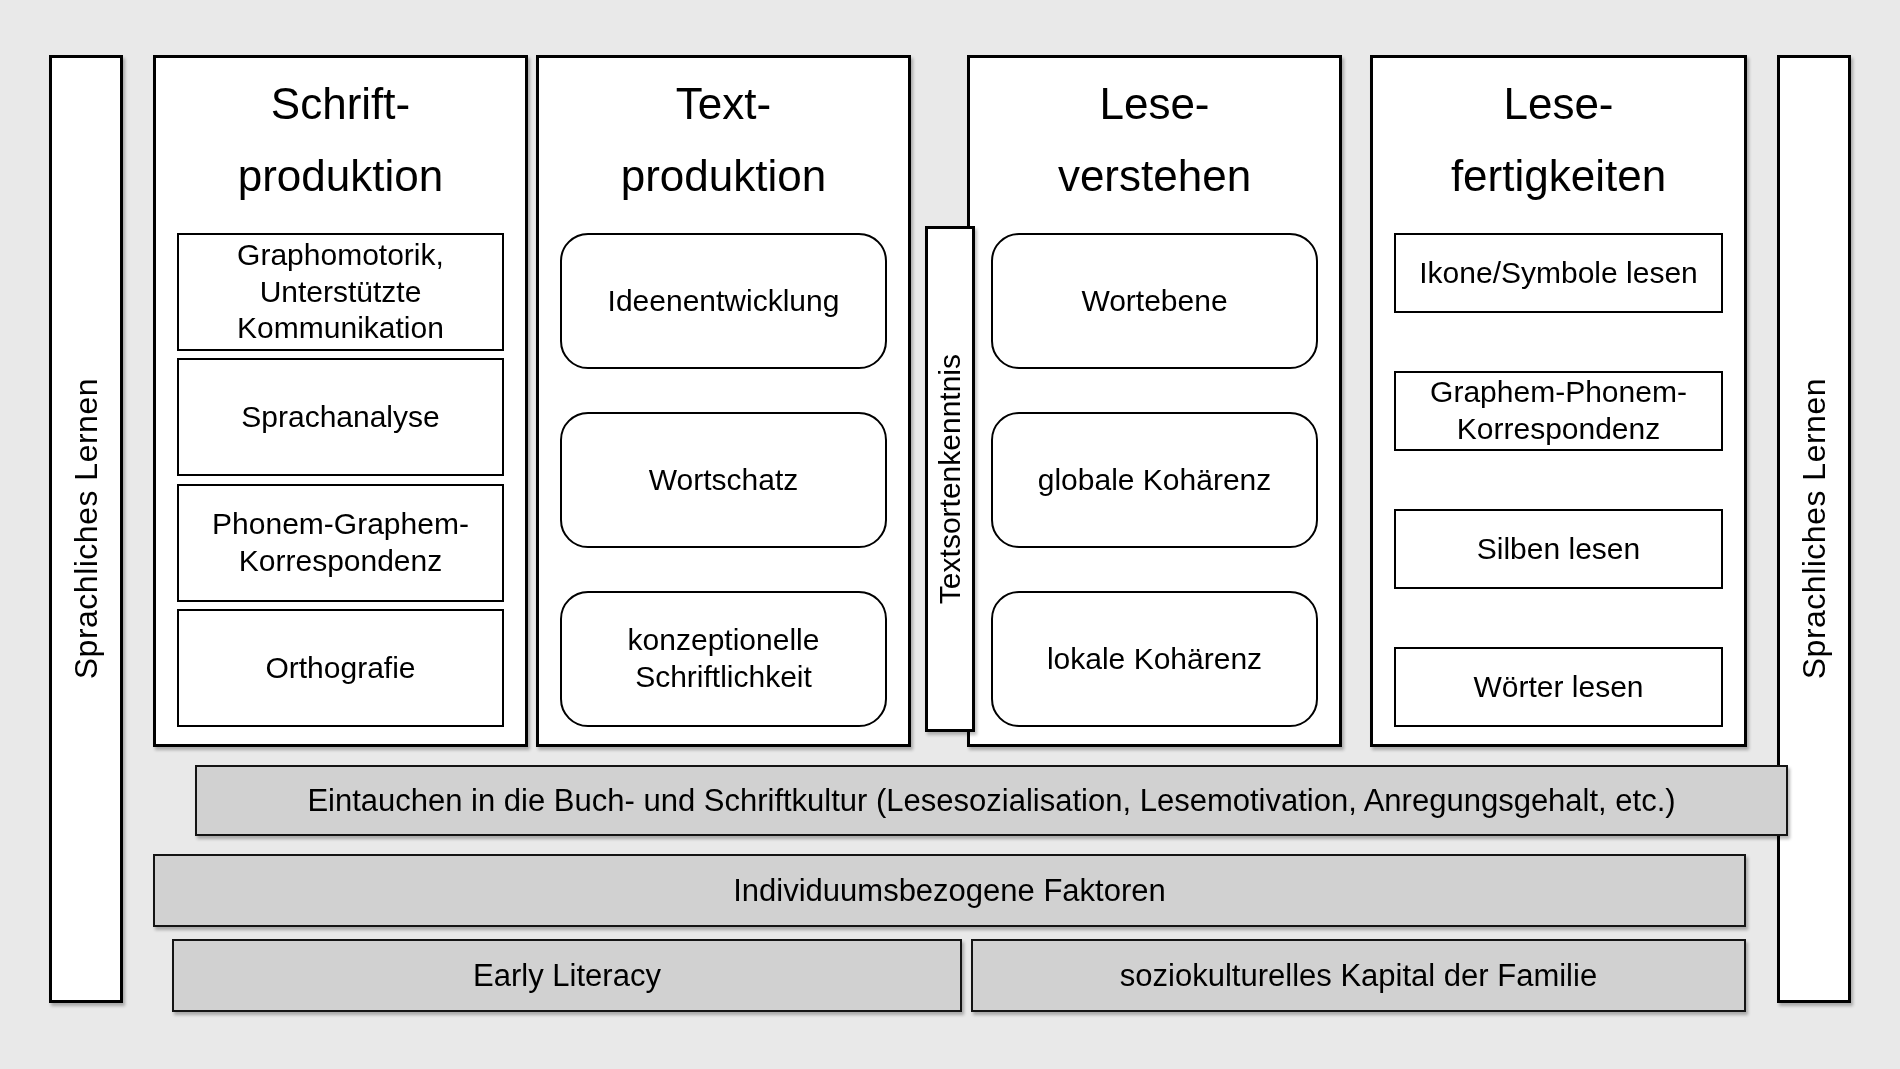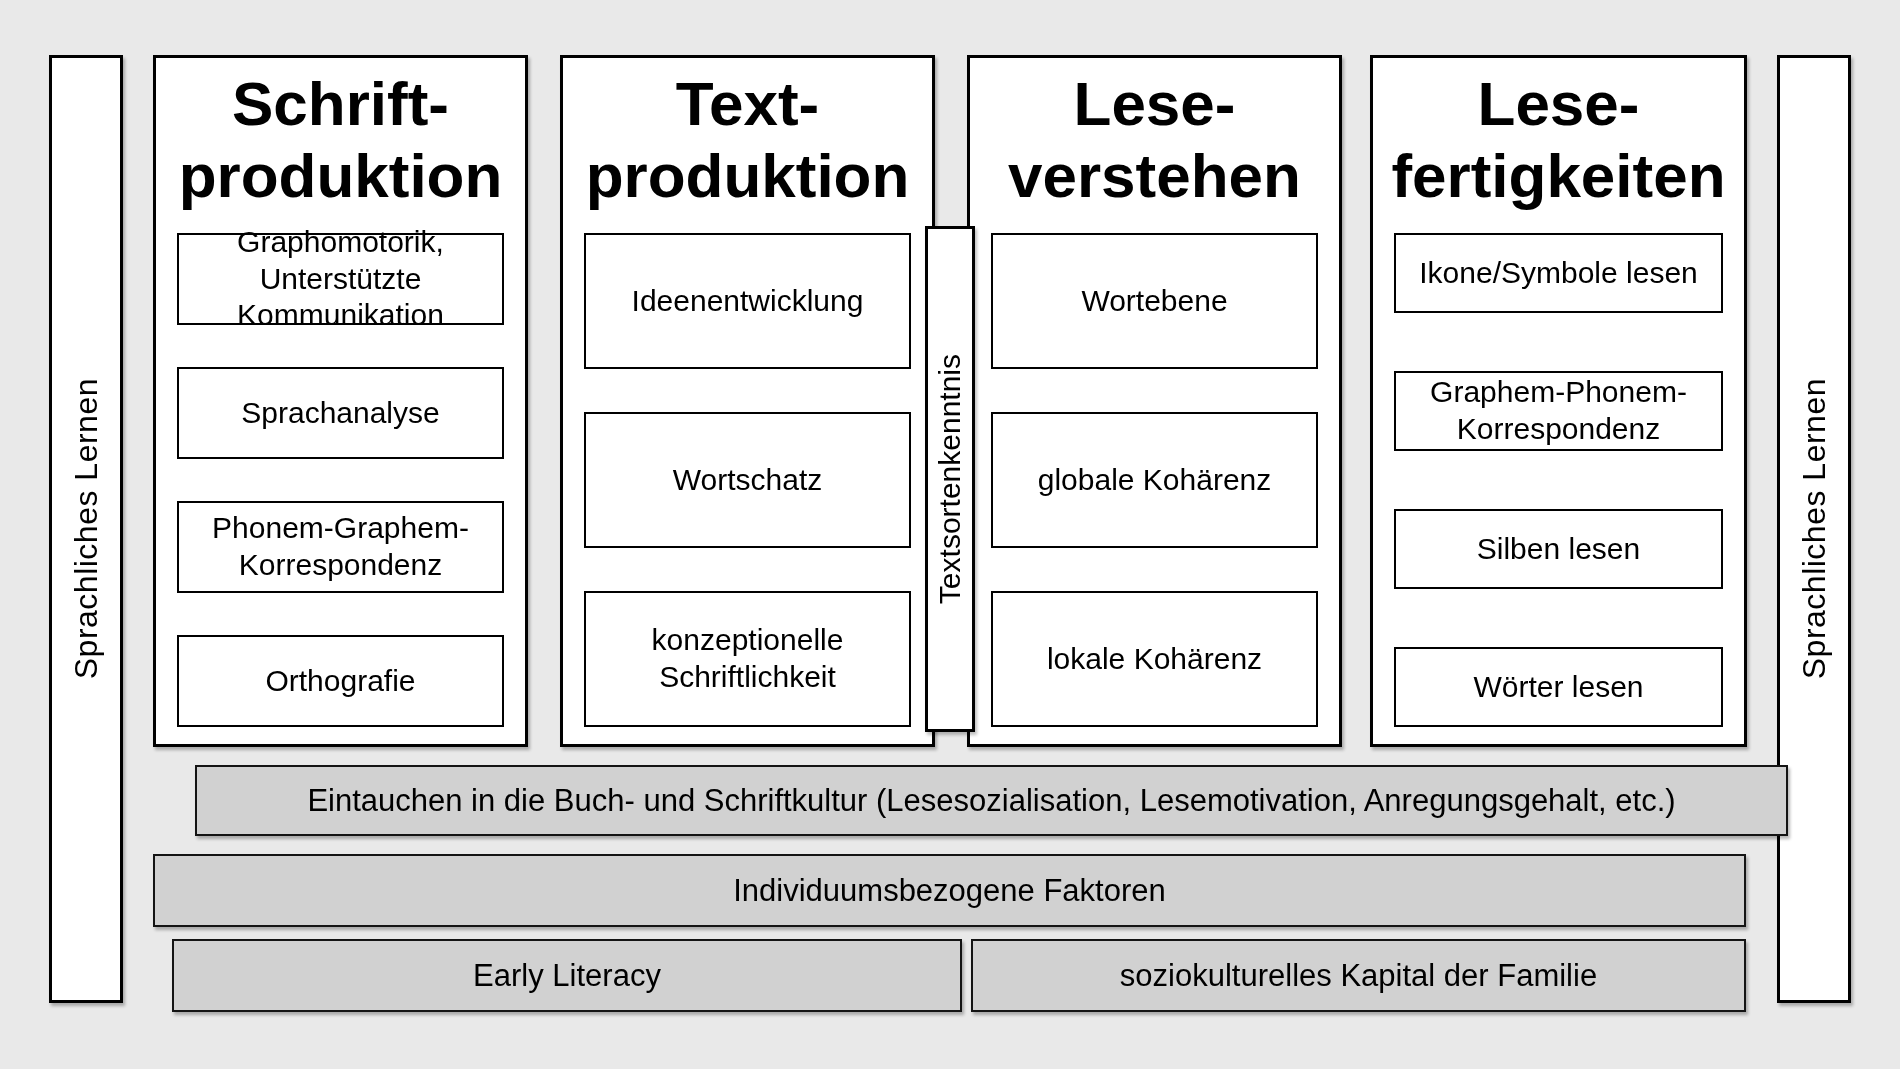--- a/index.html
+++ b/index.html
@@ -26,39 +26,39 @@
     font-size:32px;letter-spacing:0.5px;white-space:nowrap;
   }
 
   
   .col{
     position:absolute;top:55px;height:692px;width:375px;
     background:#fff;border:3px solid #000;box-sizing:border-box;
     box-shadow:2px 3px 3px rgba(0,0,0,0.28);
   }
   #col-schriftproduktion{left:153px;}
-  #col-textproduktion{left:560px;}
+  #col-textproduktion{left:536px;}
   #col-leseverstehen{left:967px;}
   #col-lesefertigkeiten{left:1370px;width:377px;}
   .col-title{
     position:absolute;top:10px;left:0;right:0;
-    text-align:center;font-weight:bold;font-size:62px;line-height:72px;
+    text-align:center;font-weight:normal;font-size:44px;line-height:72px;
     white-space:pre-line;
   }
   .items{
     position:absolute;top:175px;bottom:17px;left:21px;right:21px;
     display:flex;flex-direction:column;justify-content:space-between;
   }
   .item{
     background:#fff;border:2.5px solid #000;box-sizing:border-box;
     display:flex;align-items:center;justify-content:center;
     text-align:center;font-size:30px;line-height:1.22;white-space:pre-line;
   }
-  .col-4items .item{height:92px;}
-  .col-3items .item{height:136px;}
+  .col-4items .item{height:118px;}
+  .col-3items .item{height:136px;border-radius:28px;}
   .col-5items .item{height:80px;}
 
   
   .divider{
     position:absolute;left:925px;top:226px;width:50px;height:506px;
     background:#fff;border:3px solid #000;box-sizing:border-box;
     display:flex;align-items:center;justify-content:center;
     z-index:5;box-shadow:2px 3px 3px rgba(0,0,0,0.25);
   }
   .divider .vtext{font-size:30px;letter-spacing:0;}

